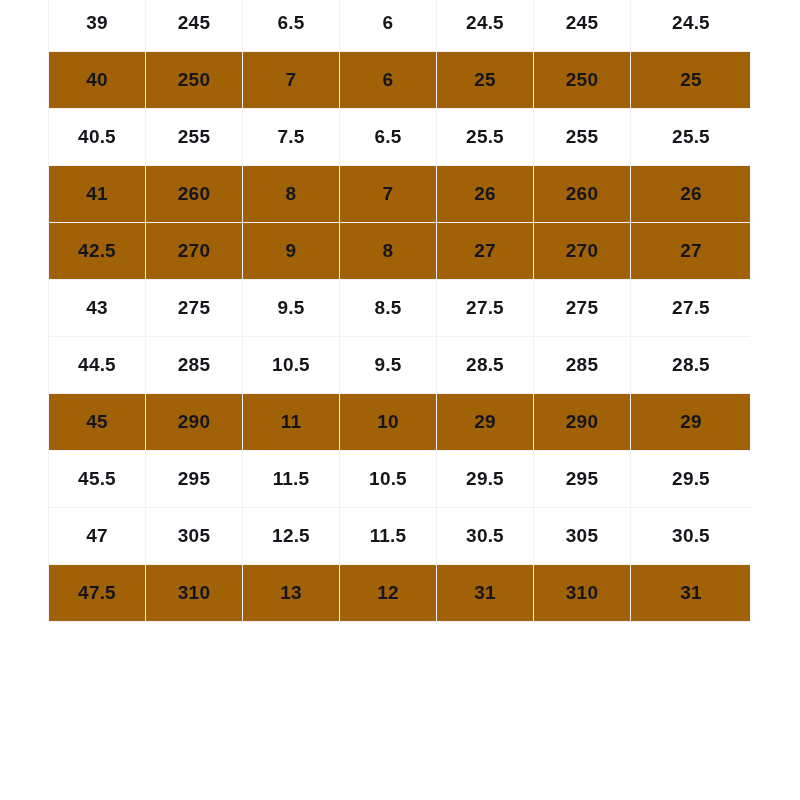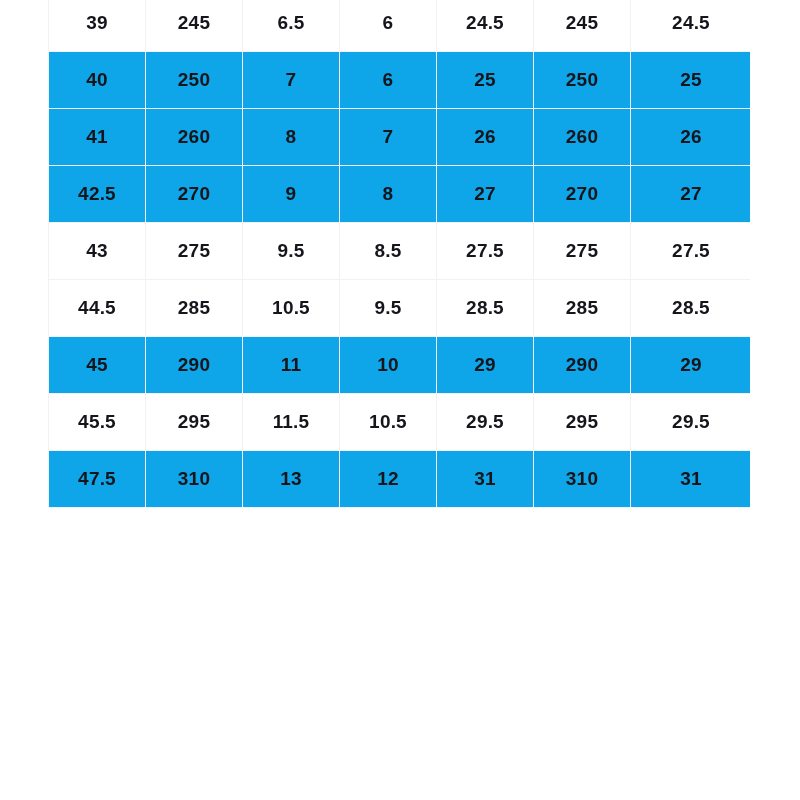--- a/index.html
+++ b/index.html
@@ -45,21 +45,21 @@
     font-family: "Liberation Sans", sans-serif;
     font-weight: bold;
     font-size: 19px;
     color: #15151b;
     letter-spacing: 0.2px;
     padding: 0;
   }
 
   
   table.size-table tr.stripe td {
-    background: #0ea5e9;
+    background: #a16207;
   }
 
   
   col.c0 { width: 96px; }
   col.c1 { width: 96px; }
   col.c2 { width: 96px; }
   col.c3 { width: 96px; }
   col.c4 { width: 96px; }
   col.c5 { width: 96px; }
   col.c6 { width: 120px; }
@@ -90,20 +90,29 @@
             <td>24.5</td>
           </tr>
           <tr class="stripe">
             <td>40</td>
             <td>250</td>
             <td>7</td>
             <td>6</td>
             <td>25</td>
             <td>250</td>
             <td>25</td>
+          </tr>
+          <tr>
+            <td>40.5</td>
+            <td>255</td>
+            <td>7.5</td>
+            <td>6.5</td>
+            <td>25.5</td>
+            <td>255</td>
+            <td>25.5</td>
           </tr>
           <tr class="stripe">
             <td>41</td>
             <td>260</td>
             <td>8</td>
             <td>7</td>
             <td>26</td>
             <td>260</td>
             <td>26</td>
           </tr>
@@ -145,20 +154,29 @@
           </tr>
           <tr>
             <td>45.5</td>
             <td>295</td>
             <td>11.5</td>
             <td>10.5</td>
             <td>29.5</td>
             <td>295</td>
             <td>29.5</td>
           </tr>
+          <tr>
+            <td>47</td>
+            <td>305</td>
+            <td>12.5</td>
+            <td>11.5</td>
+            <td>30.5</td>
+            <td>305</td>
+            <td>30.5</td>
+          </tr>
           <tr class="stripe">
             <td>47.5</td>
             <td>310</td>
             <td>13</td>
             <td>12</td>
             <td>31</td>
             <td>310</td>
             <td>31</td>
           </tr>
         </tbody>

